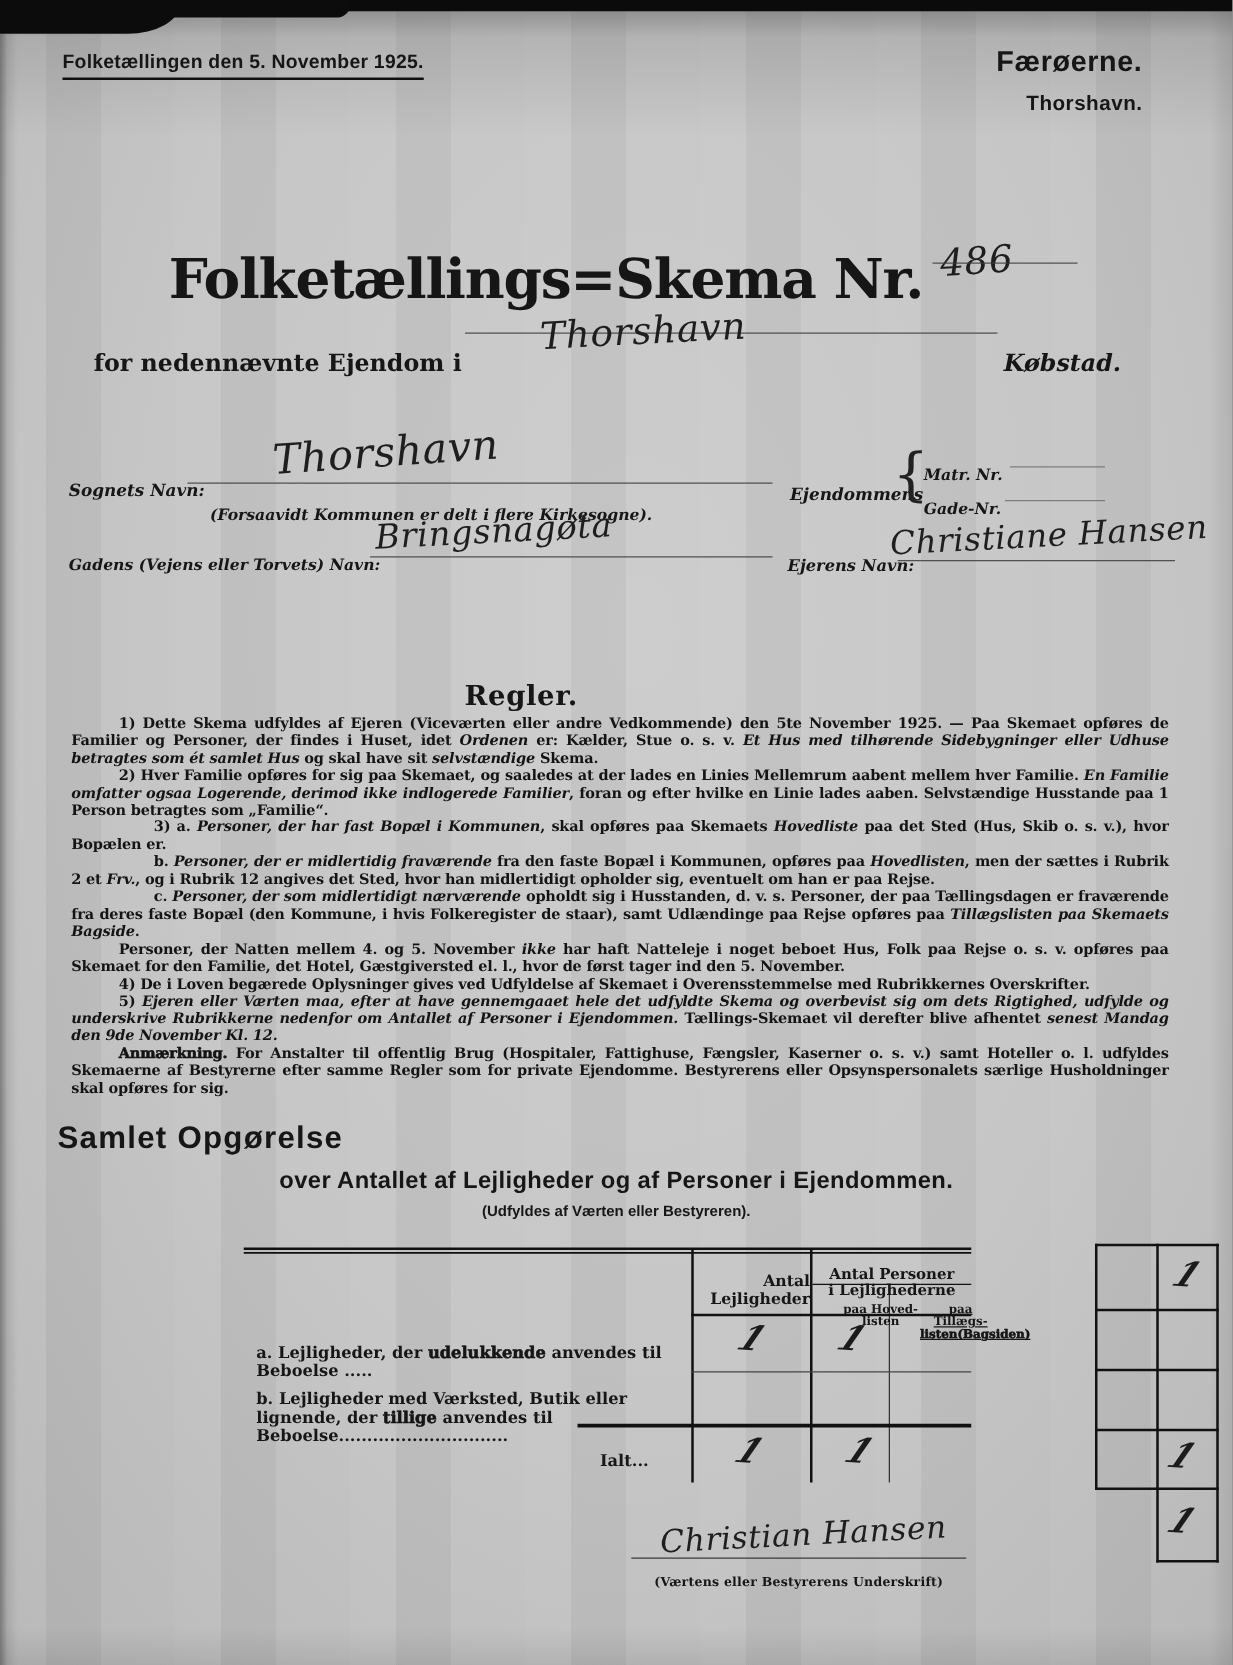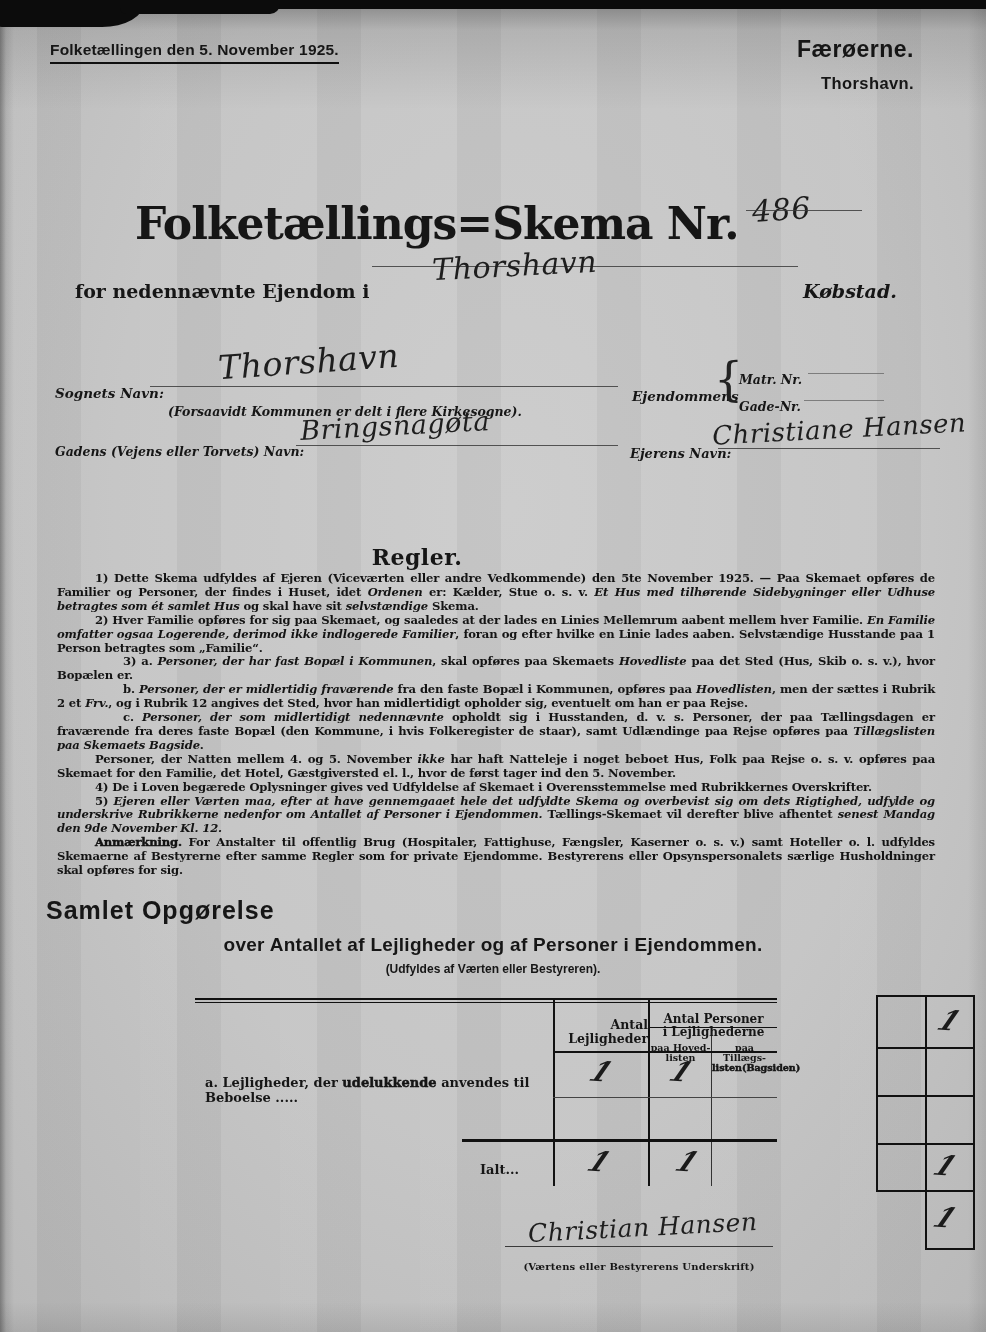--- a/index.html
+++ b/index.html
@@ -39,21 +39,21 @@
     font-size:27px;color:#1b1b1b;transform:skewX(-24deg) rotate(3deg);
     display:inline-block;
   }
   .topbar{position:absolute;top:0;left:0;width:986px;height:9px;background:#0b0b0b;}
   .blob{
     position:absolute;top:0;left:-8px;width:152px;height:27px;background:#0c0c0c;
     border-radius:0 0 42px 10px / 0 0 24px 8px;
   }
   .blob2{position:absolute;top:0;left:120px;width:160px;height:14px;background:#0c0c0c;border-radius:0 0 10px 6px;}
   .brace{font-family:"DejaVu Serif",serif;font-weight:400;font-size:46px;color:#222;}
-  .cellnote{line-height:10px;}
+  .cellnote{line-height:10px;padding-left:24px;}
 </style>
 </head>
 <body>
 
 <div class="page">
 
   <div class="topbar"></div>
   <div class="blob"></div>
   <div class="blob2"></div>
 
@@ -89,21 +89,21 @@
   <div class="abs serif b it" style="left:630px;top:434px;font-size:13px;">Ejerens Navn:</div>
   <div class="abs uline" style="left:718px;top:448px;width:222px;"></div>
   <div class="abs hand" style="left:712px;top:414px;font-size:26px;transform:rotate(-3deg);">Christiane Hansen</div>
 
   <div class="abs serif b" style="left:0;top:532px;width:834px;text-align:center;font-size:22px;letter-spacing:.5px;">Regler.</div>
   <div class="rules">
     <p><span>1)  Dette Skema udfyldes af Ejeren (Viceværten eller andre Vedkommende) den 5te November 1925. — Paa Skemaet opføres de Familier og Personer, der findes i Huset, idet </span><span class="it">Ordenen</span><span> er: Kælder, Stue o. s. v.  </span><span class="it">Et Hus med tilhørende Sidebygninger eller Udhuse betragtes som ét samlet Hus</span><span> og skal have sit </span><span class="it">selvstændige</span><span> Skema.</span></p>
     <p><span>2)  Hver Familie opføres for sig paa Skemaet, og saaledes at der lades en Linies Mellemrum aabent mellem hver Familie.  </span><span class="it">En Familie omfatter ogsaa Logerende, derimod ikke indlogerede Familier</span><span>, foran og efter hvilke en Linie lades aaben.  Selvstændige Husstande paa 1 Person betragtes som „Familie“.</span></p>
     <p class="sub"><span>3)  a.  </span><span class="it">Personer, der har fast Bopæl i Kommunen</span><span>, skal opføres paa Skemaets </span><span class="it">Hovedliste</span><span> paa det Sted (Hus, Skib o. s. v.), hvor Bopælen er.</span></p>
     <p class="sub"><span>b.  </span><span class="it">Personer, der er midlertidig fraværende</span><span> fra den faste Bopæl i Kommunen, opføres paa </span><span class="it">Hovedlisten</span><span>, men der sættes i Rubrik 2 et </span><span class="it">Frv.</span><span>, og i Rubrik 12 angives det Sted, hvor han midlertidigt opholder sig, eventuelt om han er paa Rejse.</span></p>
-    <p class="sub"><span>c.  </span><span class="it">Personer, der som midlertidigt nedennævnte</span><span> opholdt sig i Husstanden, d. v. s. Personer, der paa Tællingsdagen er fraværende fra deres faste Bopæl (den Kommune, i hvis Folkeregister de staar), samt Udlændinge paa Rejse opføres paa </span><span class="it">Tillægslisten paa Skemaets Bagside</span><span>.</span></p>
+    <p class="sub"><span>c.  </span><span class="it">Personer, der som midlertidigt nærværende</span><span> opholdt sig i Husstanden, d. v. s. Personer, der paa Tællingsdagen er fraværende fra deres faste Bopæl (den Kommune, i hvis Folkeregister de staar), samt Udlændinge paa Rejse opføres paa </span><span class="it">Tillægslisten paa Skemaets Bagside</span><span>.</span></p>
     <p><span>Personer, der Natten mellem 4. og 5. November </span><span class="it">ikke</span><span> har haft Natteleje i noget beboet Hus, Folk paa Rejse o. s. v. opføres paa Skemaet for den Familie, det Hotel, Gæstgiversted el. l., hvor de først tager ind den 5. November.</span></p>
     <p><span>4)  De i Loven begærede Oplysninger gives ved Udfyldelse af Skemaet i Overensstemmelse med Rubrikkernes Overskrifter.</span></p>
     <p><span>5)  </span><span class="it">Ejeren eller Værten maa, efter at have gennemgaaet hele det udfyldte Skema og overbevist sig om dets Rigtighed, udfylde og underskrive Rubrikkerne nedenfor om Antallet af Personer i Ejendommen.</span><span>  Tællings-Skemaet vil derefter blive afhentet </span><span class="it">senest Mandag den 9de November Kl. 12.</span></p>
     <p><span class="bd">Anmærkning.</span><span>  For Anstalter til offentlig Brug (Hospitaler, Fattighuse, Fængsler, Kaserner o. s. v.) samt Hoteller o. l. udfyldes Skemaerne af Bestyrerne efter samme Regler som for private Ejendomme.  Bestyrerens eller Opsynspersonalets særlige Husholdninger skal opføres for sig.</span></p>
   </div>
 
   <div class="abs sans b" style="left:0;top:896px;width:986px;text-align:left;font-size:25px;letter-spacing:1px;padding-left:46px;">Samlet Opgørelse</div>
   <div class="abs sans b" style="left:0;top:934px;width:986px;text-align:center;font-size:19px;letter-spacing:.3px;">over Antallet af Lejligheder og af Personer i Ejendommen.</div>
   <div class="abs sans b" style="left:0;top:962px;width:986px;text-align:center;font-size:12px;">(Udfyldes af Værten eller Bestyreren).</div>
 
@@ -121,29 +121,30 @@
     <div>Lejligheder</div>
   </div>
   <div class="abs serif b" style="left:650px;top:1001px;width:127px;text-align:center;font-size:12px;line-height:13px;">
     <div>Antal Personer</div>
     <div>i Lejlighederne</div>
   </div>
   <div class="abs serif b cellnote" style="left:650px;top:1031px;width:61px;text-align:center;font-size:9.5px;">
     <div>paa Hoved-</div>
     <div>listen</div>
   </div>
-  <div class="abs serif b cellnote" style="left:712px;top:1031px;width:65px;text-align:center;font-size:9.5px;">
+  <div class="abs serif b cellnote" style="left:712px;top:1031px;width:65px;text-align:center;font-size:9.5px;text-decoration:underline;">
     <div>paa Tillægs-</div>
     <div class="bd">listen(Bagsiden)</div>
   </div>
 
   <div class="abs serif b" style="left:205px;top:1063px;width:346px;font-size:13px;line-height:15px;"><span>a.  Lejligheder, der </span><span class="bd">udelukkende</span><span> anvendes til Beboelse .....</span></div>
   <div class="abs tick" style="left:592px;top:1056px;">1</div>
   <div class="abs tick" style="left:672px;top:1056px;">1</div>
 
+  <div class="abs serif b" style="left:205px;top:1100px;width:346px;font-size:13px;line-height:15px;"><span>b.  Lejligheder med Værksted, Butik eller lignende, der </span><span class="bd">tillige</span><span> anvendes til Beboelse..............................</span></div>
 
   <div class="abs serif b" style="left:433px;top:1150px;width:86px;text-align:right;font-size:13px;">Ialt...</div>
   <div class="abs tick" style="left:590px;top:1146px;">1</div>
   <div class="abs tick" style="left:678px;top:1146px;">1</div>
 
   <div class="line" style="left:876px;top:995px;width:2px;height:197px;"></div>
   <div class="line" style="left:925px;top:995px;width:2px;height:255px;"></div>
   <div class="line" style="left:973px;top:995px;width:2px;height:255px;"></div>
   <div class="line" style="left:876px;top:995px;width:99px;height:2px;"></div>
   <div class="line" style="left:876px;top:1047px;width:99px;height:2px;"></div>

